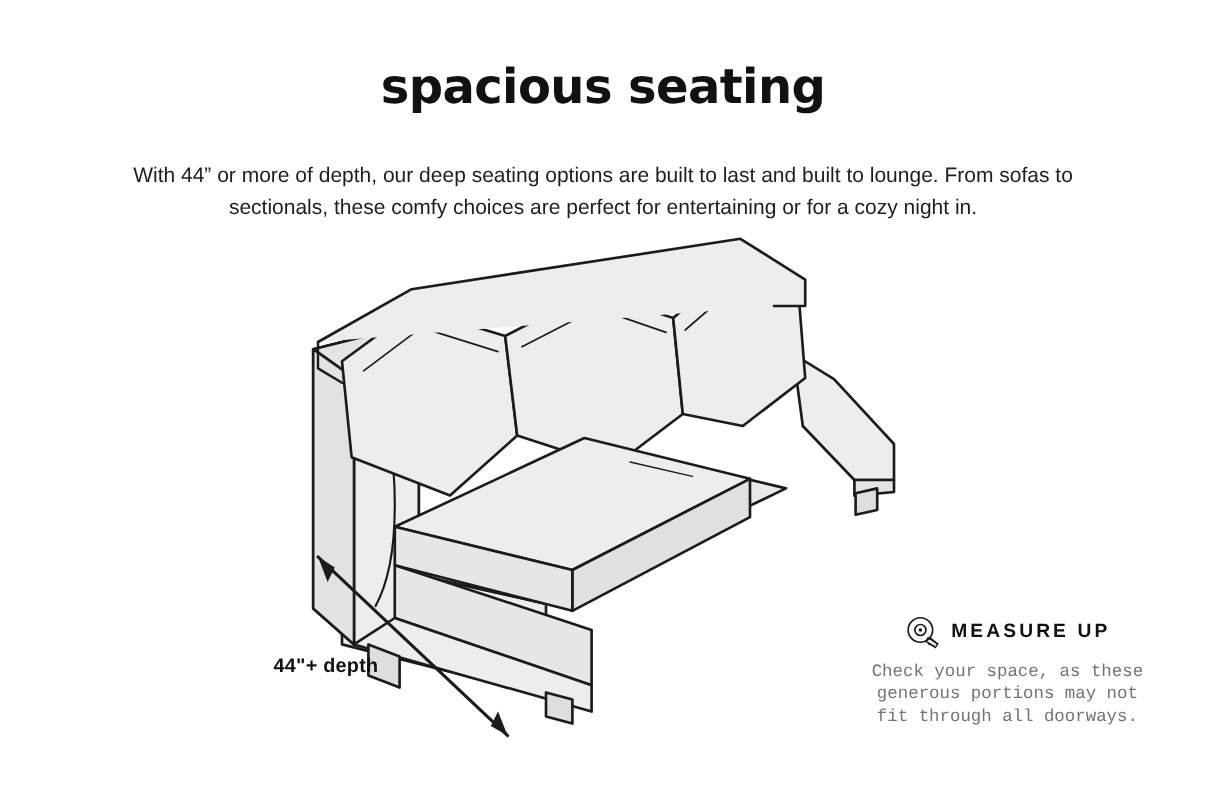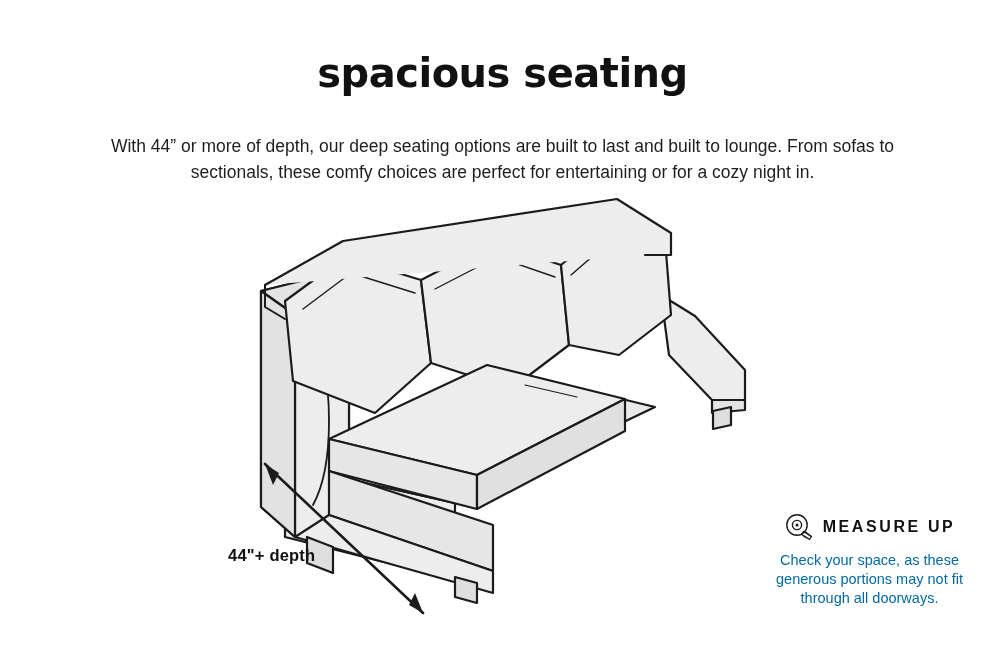--- a/index.html
+++ b/index.html
@@ -59,21 +59,21 @@
     left: 228px;
     top: 546px;
     font-size: 16.5px;
     font-weight: bold;
     color: #111111;
     font-family: "Liberation Sans", sans-serif;
     letter-spacing: 0.2px;
   }
   .measure-block {
     position: absolute;
-    right: 18px;
+    right: 48px;
     top: 512px;
     width: 235px;
     text-align: center;
   }
   .measure-head {
     display: flex;
     align-items: center;
     justify-content: center;
     gap: 9px;
     margin-bottom: 9px;
@@ -81,22 +81,22 @@
   .measure-title {
     font-size: 16px;
     font-weight: bold;
     letter-spacing: 2.6px;
     color: #111111;
     font-family: "Liberation Sans", sans-serif;
   }
   .measure-note {
     font-size: 14.5px;
     line-height: 19px;
-    color: #0369a1;
-    font-family: Liberation Sans, sans-serif;
+    color: #737373;
+    font-family: Liberation Mono, monospace;
     text-align: center;
   }
   .tape-icon svg { display: block; }
 </style>
 </head>
 <body>
 
 <div class="page">
 
   <div class="headline">spacious seating</div>

